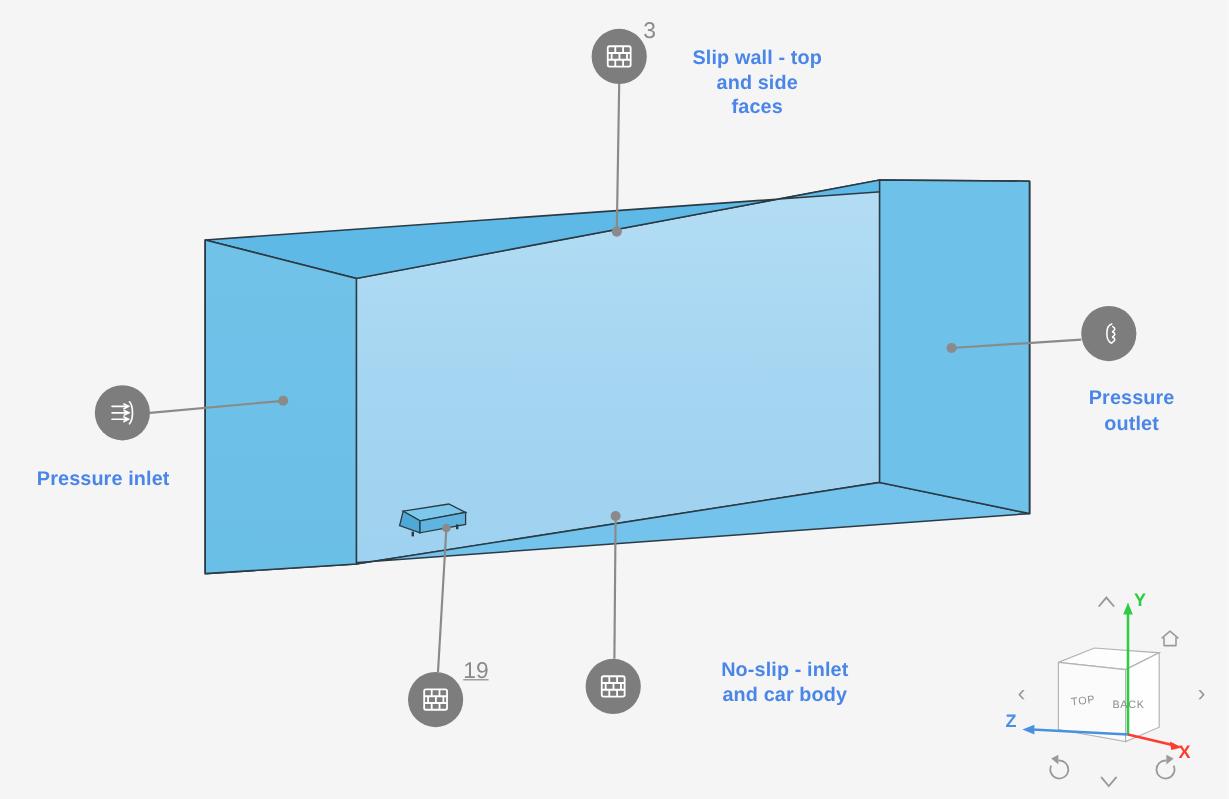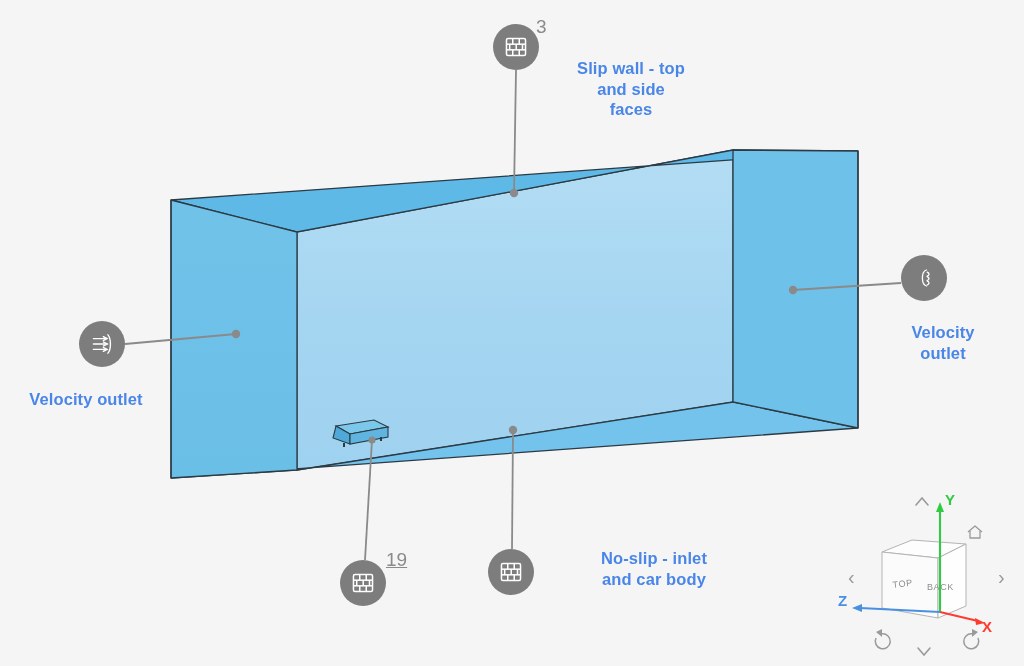--- a/index.html
+++ b/index.html
@@ -144,50 +144,50 @@
         <line x1="15" y1="4.2" x2="15" y2="9.4"></line>
         <line x1="6.2" y1="9.4" x2="6.2" y2="14.6"></line>
         <line x1="12.2" y1="9.4" x2="12.2" y2="14.6"></line>
         <line x1="18" y1="9.4" x2="18" y2="14.6"></line>
         <line x1="9" y1="14.6" x2="9" y2="19.8"></line>
         <line x1="15" y1="14.6" x2="15" y2="19.8"></line>
       </svg>
     </span>
   </div>
   <div class="badge" style="left:536px; top:17px;">3</div>
-  <div class="bc-label" style="left:541px; top:38px; width:180px;margin-top:20px;">Slip wall - top
+  <div class="bc-label" style="left:541px; top:38px; width:180px;">Slip wall - top
 and side
 faces</div>
 
   <div class="marker" style="left:79px; top:321px;">
     <span>
       <svg width="28" height="28" viewBox="0 0 26 26" fill="none" stroke="#ffffff" stroke-width="1.3" stroke-linecap="round">
         <path d="M18.5 4.5 C21.6 8 21.6 18 18.5 21.5"></path>
         <line x1="5" y1="8" x2="17.5" y2="8"></line>
         <line x1="5" y1="13" x2="17.8" y2="13"></line>
         <line x1="5" y1="18" x2="17.5" y2="18"></line>
         <polyline points="14.2,6.2 17.6,8 14.2,9.8"></polyline>
         <polyline points="14.4,11.2 17.9,13 14.4,14.8"></polyline>
         <polyline points="14.2,16.2 17.6,18 14.2,19.8"></polyline>
       </svg>
     </span>
   </div>
-  <div class="bc-label" style="left:15px; top:389px; width:142px;">Velocity outlet</div>
+  <div class="bc-label" style="left:15px; top:389px; width:142px;">Pressure inlet</div>
 
   <div class="marker" style="left:901px; top:255px;">
     <span>
       <svg width="26" height="26" viewBox="0 0 26 26" fill="none" stroke="#ffffff" stroke-width="1.3" stroke-linecap="round">
         <path d="M15.5 5 C10 6.6 10 19.4 15.5 21"></path>
         <path d="M16.2 7.2 C18.6 8.2 18.6 10.2 16.2 11.2"></path>
         <path d="M16.2 11.6 C18.6 12.6 18.6 14.6 16.2 15.6"></path>
         <path d="M16.2 16 C18.6 17 18.6 19 16.2 20"></path>
       </svg>
     </span>
   </div>
-  <div class="bc-label" style="left:880px; top:322px; width:126px;">Velocity
+  <div class="bc-label" style="left:880px; top:322px; width:126px;">Pressure
 outlet</div>
 
   <div class="marker" style="left:340px; top:560px;">
     <span>
       <svg width="26" height="26" viewBox="0 0 24 24" fill="none" stroke="#ffffff" stroke-width="1.4">
         <rect x="3.2" y="4.2" width="17.6" height="15.6" rx="1.4"></rect>
         <line x1="3.2" y1="9.4" x2="20.8" y2="9.4"></line>
         <line x1="3.2" y1="14.6" x2="20.8" y2="14.6"></line>
         <line x1="9" y1="4.2" x2="9" y2="9.4"></line>
         <line x1="15" y1="4.2" x2="15" y2="9.4"></line>

